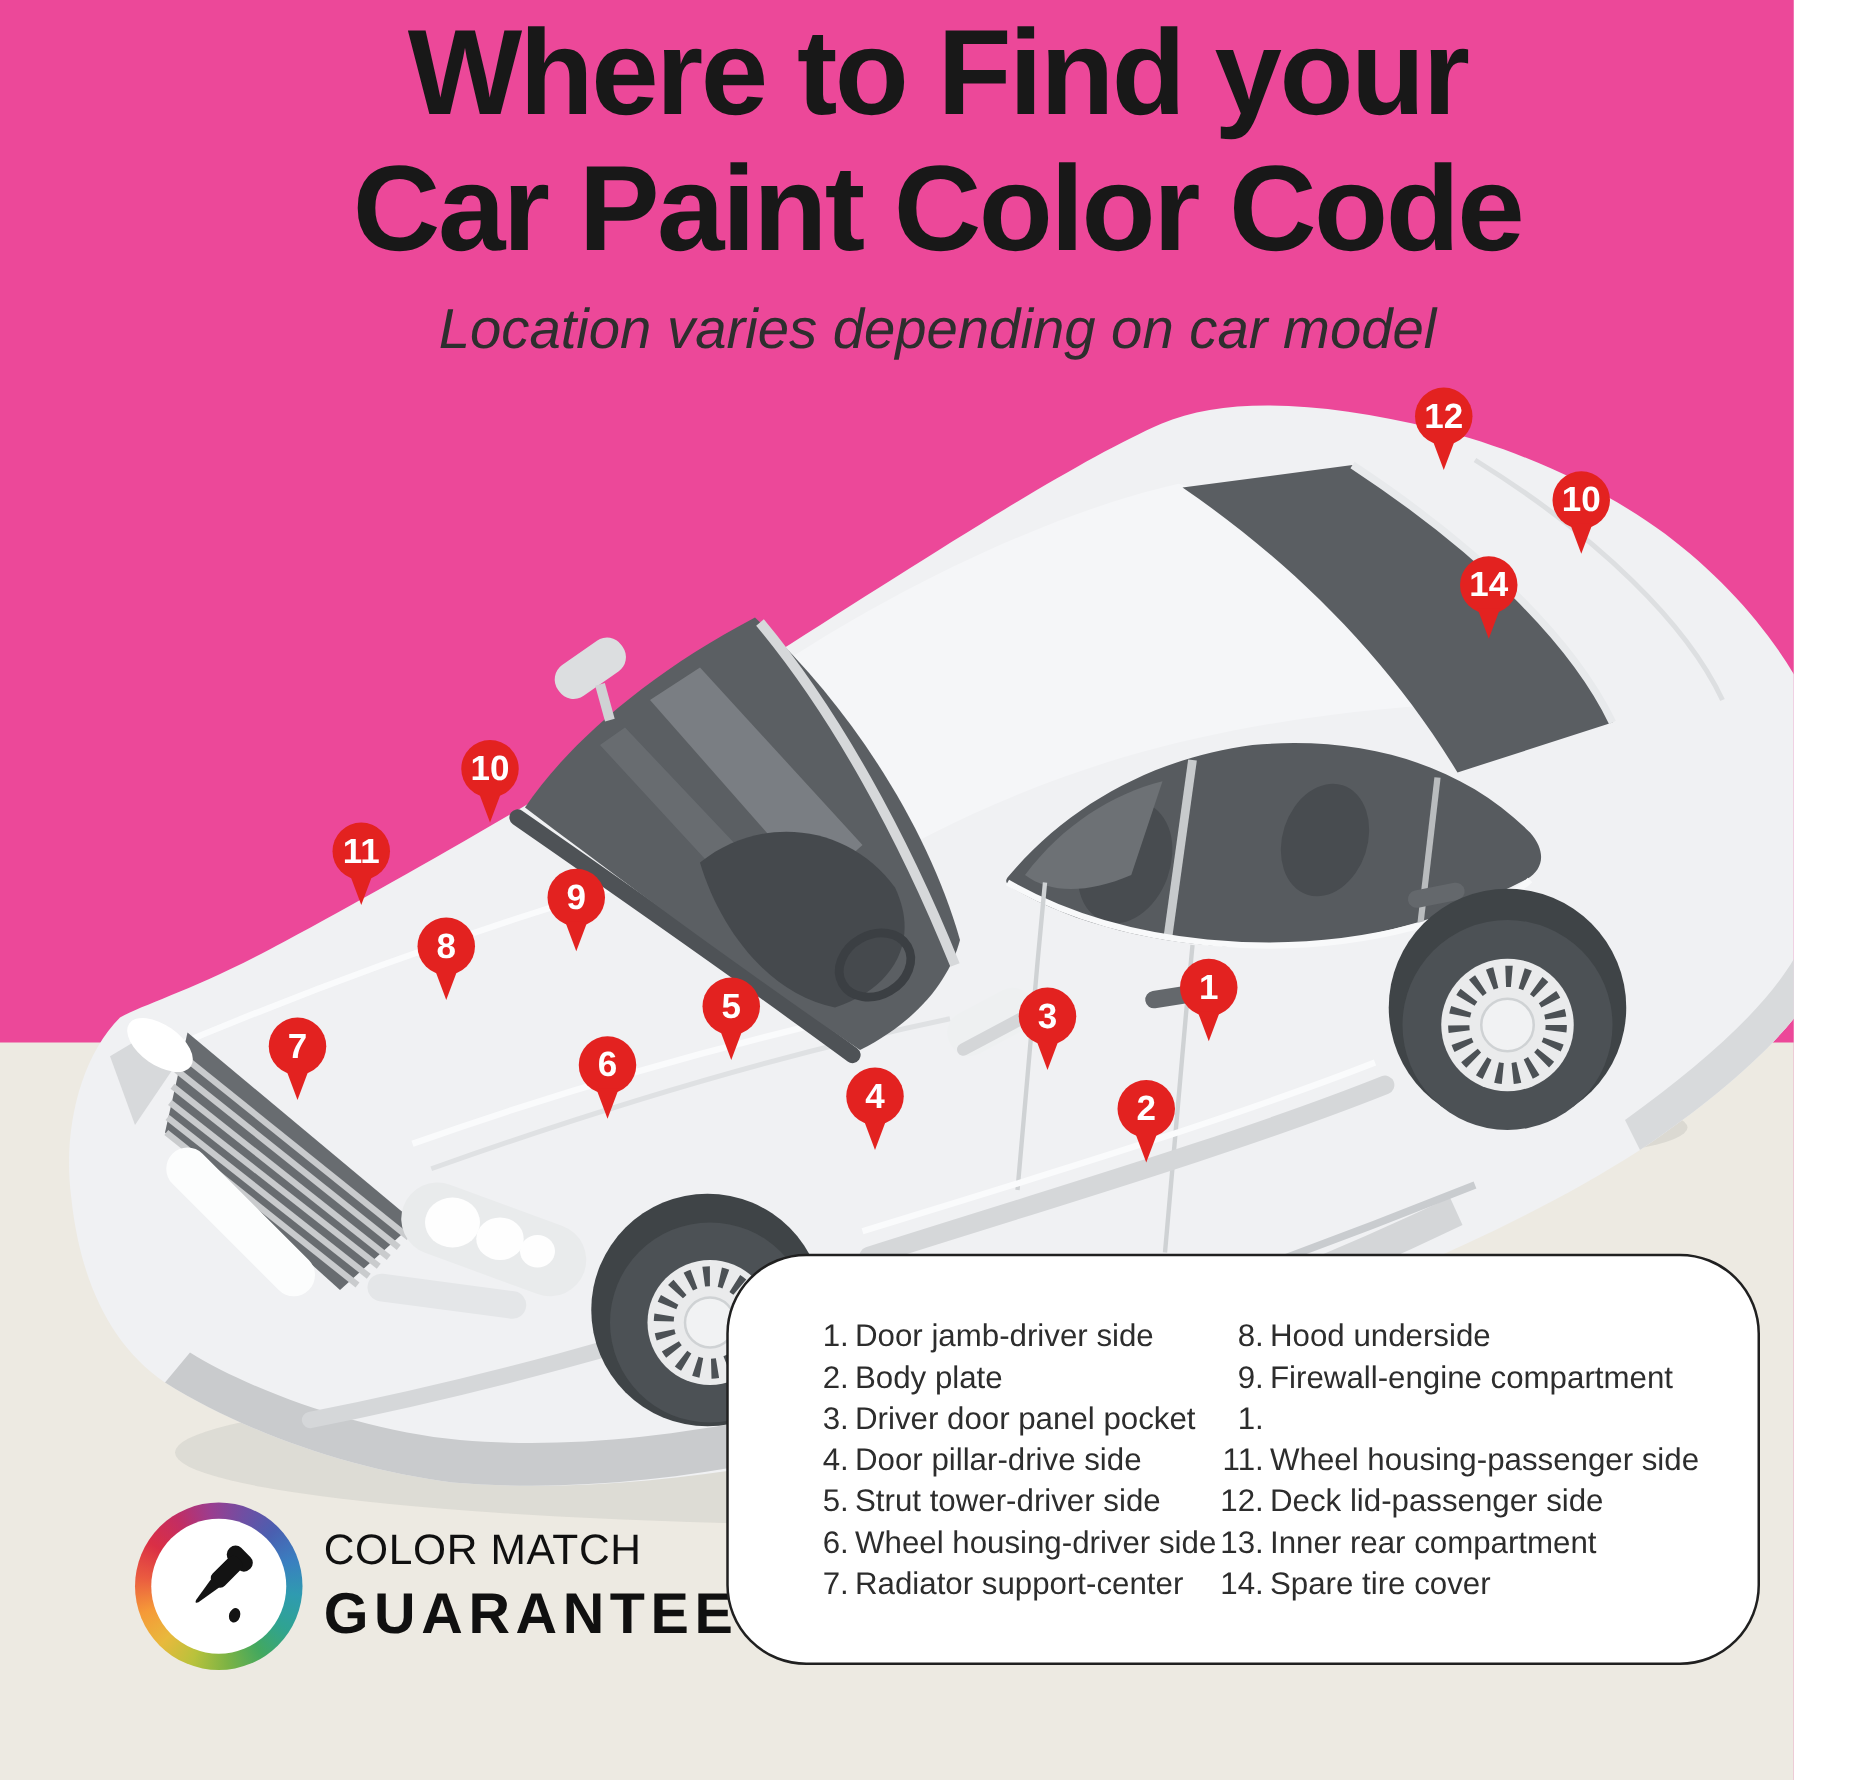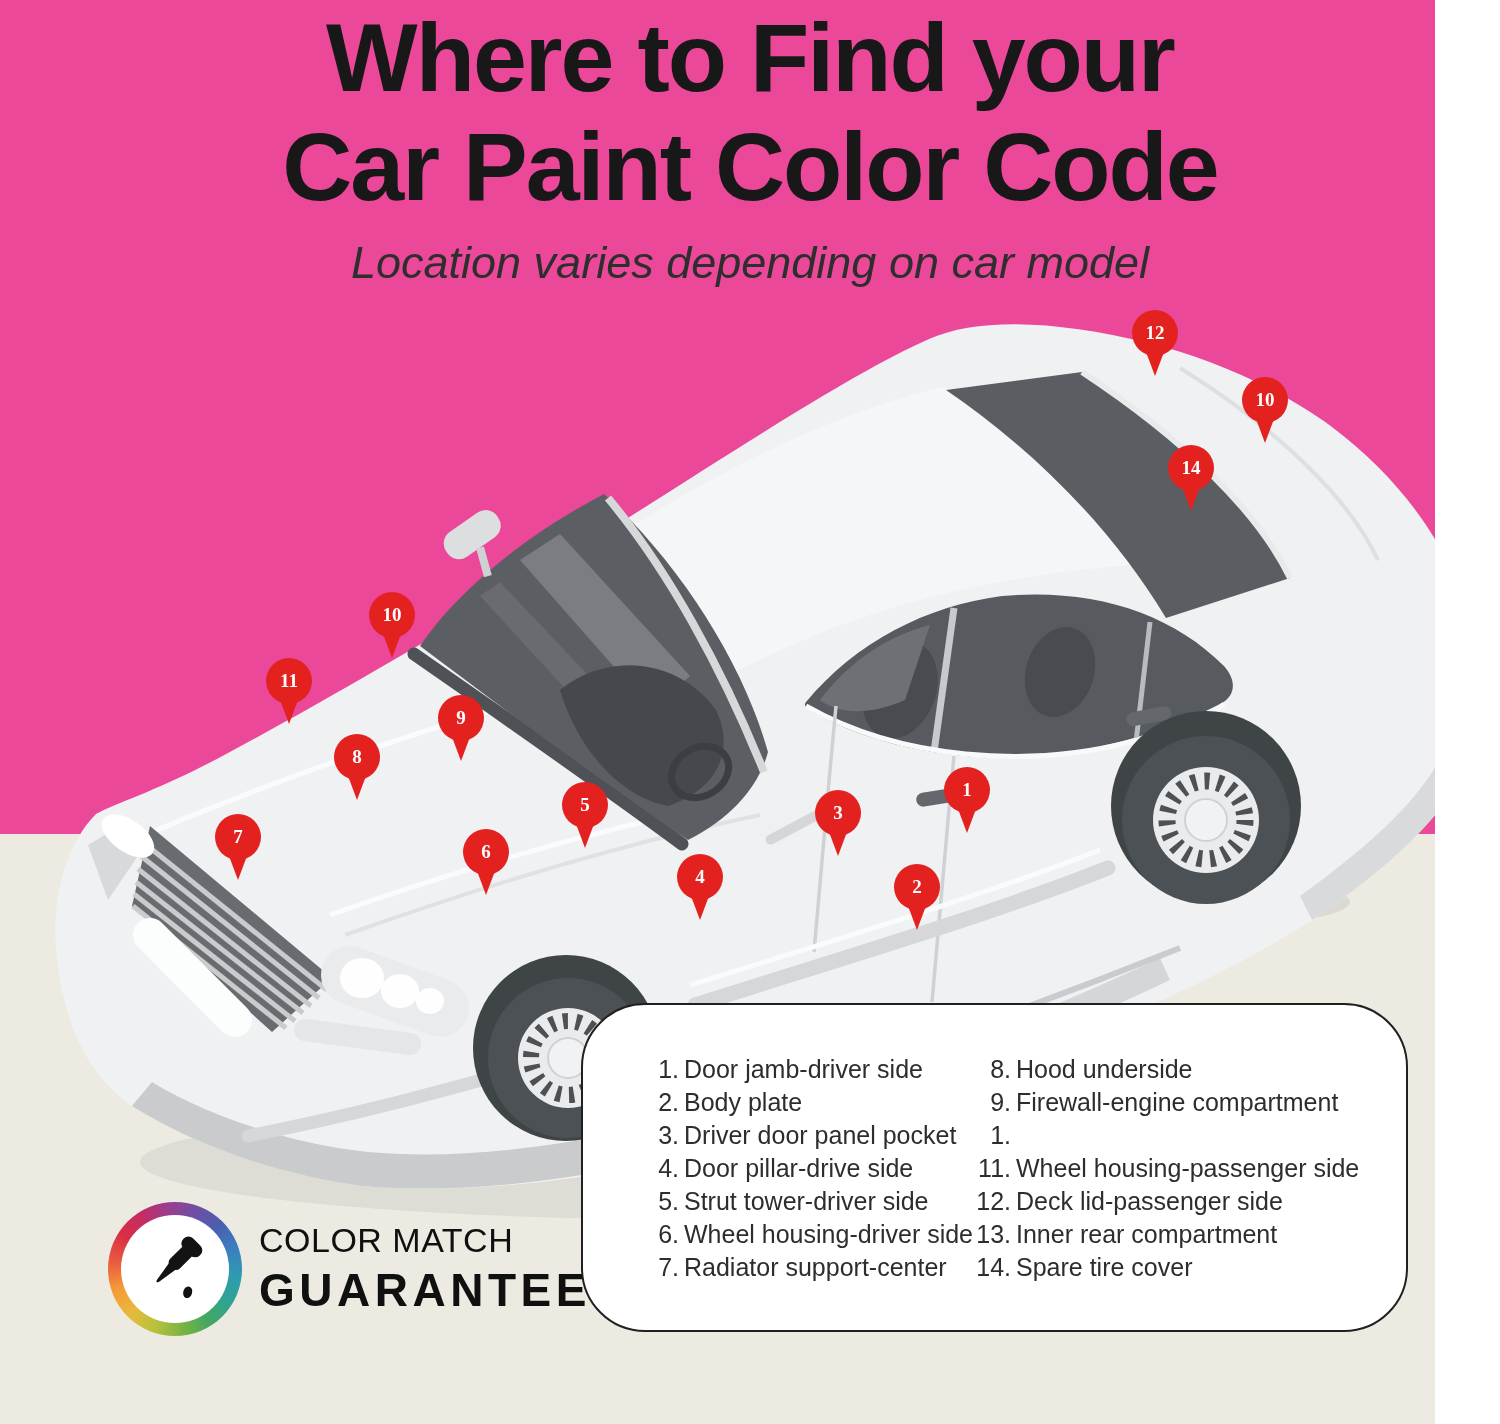--- a/index.html
+++ b/index.html
@@ -12,21 +12,21 @@
   .title{margin-top:4px;font-weight:800;font-size:97px;line-height:1.12;letter-spacing:-2px;color:#181818;}
   .subtitle{margin-top:16px;font-size:45px;font-style:italic;color:#2e2e2e;font-weight:400;letter-spacing:0px;}
 
   
   .car-svg{position:absolute;left:0;top:0;z-index:2;}
 
   
   .pin-layer{position:absolute;left:0;top:0;width:1500px;height:1424px;z-index:5;pointer-events:none;}
   .pin{position:absolute;transform:translateX(-50%);text-align:center;}
   .pin-circle{width:46px;height:46px;background:#e32220;border-radius:50%;color:#ffffff;
-              font-size:19px;font-weight:700;display:flex;align-items:center;justify-content:center;font-family:Liberation Serif, serif;}
+              font-size:28px;font-weight:700;display:flex;align-items:center;justify-content:center;}
   .pin-tail{width:0;height:0;margin:-4px auto 0;border-left:9px solid transparent;
             border-right:9px solid transparent;border-top:24px solid #e32220;}
 
   
   .legend-box{position:absolute;left:581px;top:1003px;width:827px;height:329px;background:#ffffff;
               border:2px solid #202020;border-radius:64px;box-sizing:border-box;z-index:6;}
   .legend-col{position:absolute;top:48px;}
   .legend-col1{left:44px;}
   .legend-col2{left:372px;}
   .legend-row{display:flex;height:33px;align-items:center;font-size:25px;color:#2d2d2d;}

